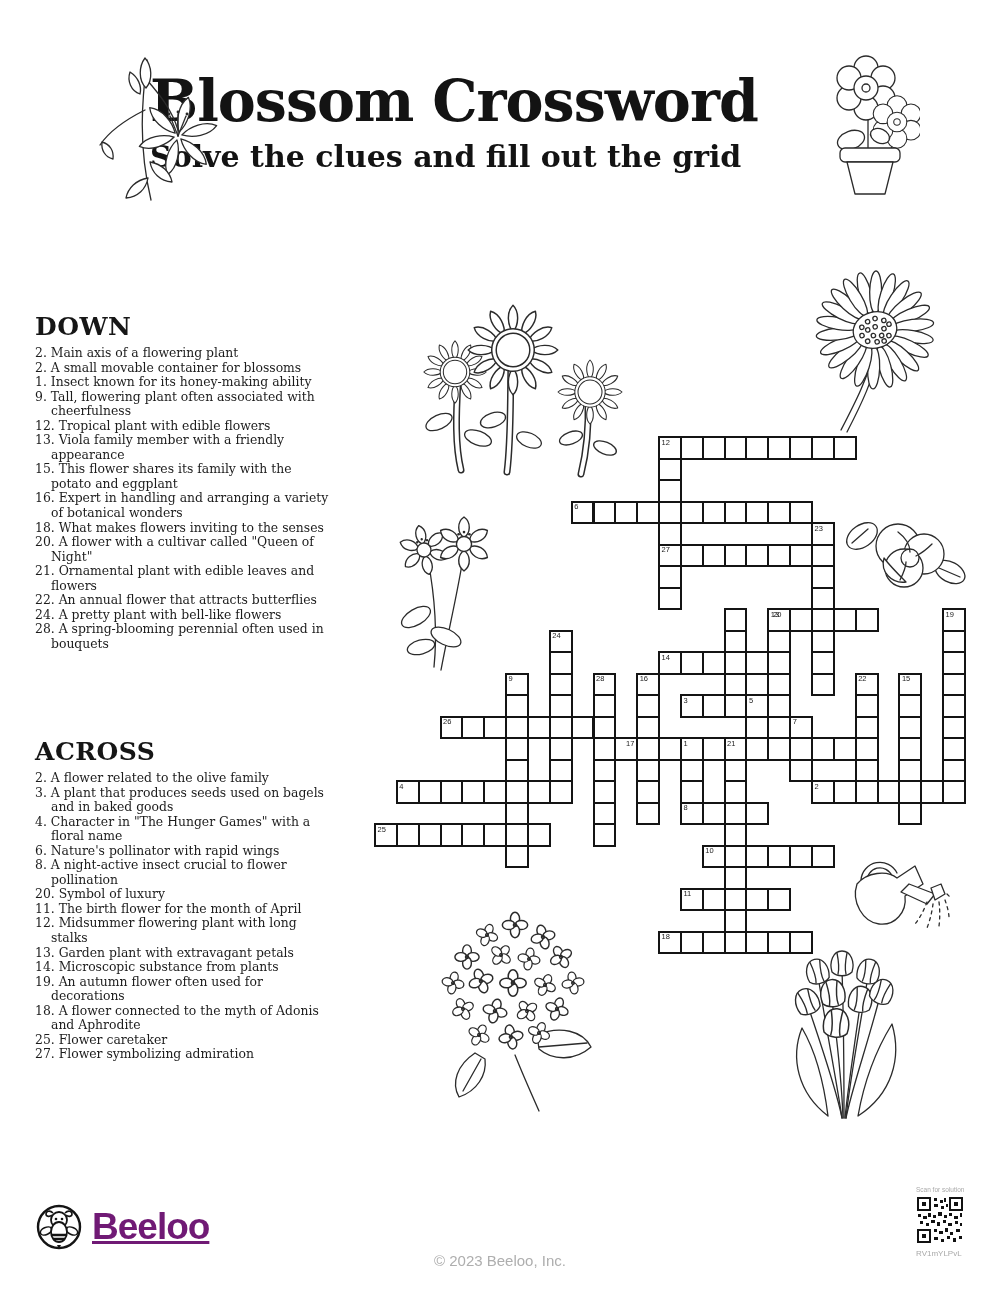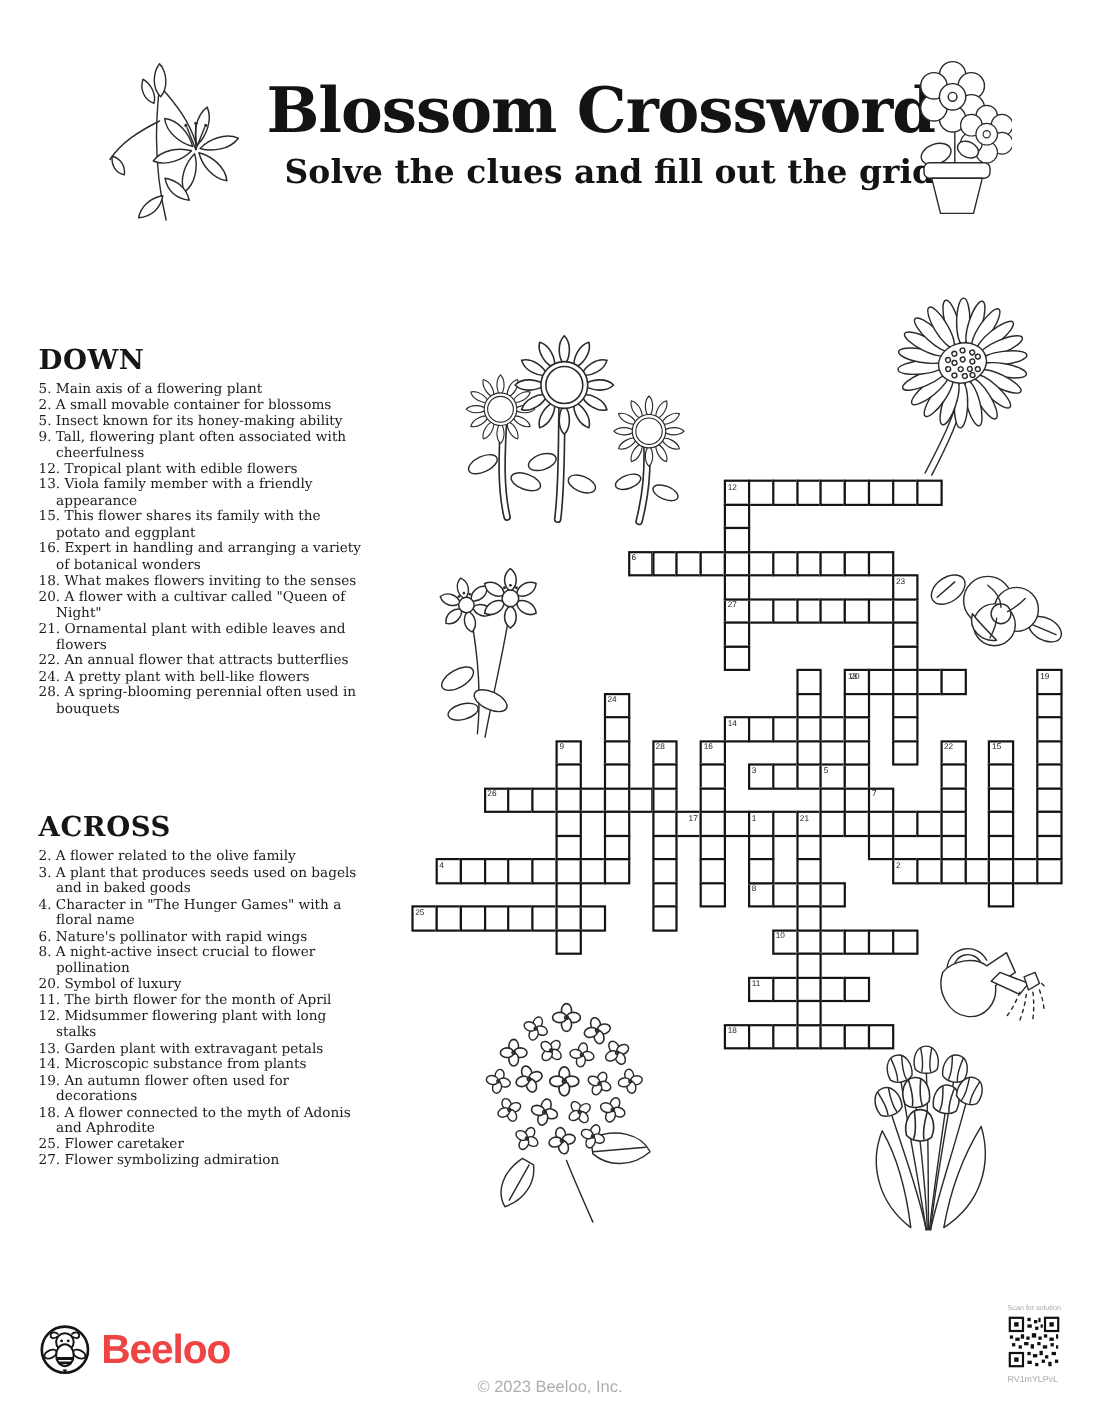--- a/index.html
+++ b/index.html
@@ -1,41 +1,41 @@
 <!DOCTYPE html>
 <html><head>
 <meta charset="utf-8">
 <style>
   html,body{margin:0;padding:0;background:#fff;}
   .page{position:relative;width:1000px;height:1294px;background:#fff;overflow:hidden;
         font-family:"DejaVu Serif", serif;color:#1a1a1a;}
   .abs{position:absolute;}
   
-  .title-wrap{left:150px;top:70px;width:700px;text-align:right;}
+  .title-wrap{left:150px;top:70px;width:700px;text-align:left;}
   .title{font-size:57px;font-weight:600;letter-spacing:-1px;line-height:1.1;color:#131313;}
   .subtitle{font-size:30px;font-weight:600;margin-top:6px;color:#131313;}
   
   .clues{left:35px;width:300px;}
   .clues-down{top:312px;}
   .clues-across{top:737px;}
   .clue-header{font-size:25px;letter-spacing:.5px;font-weight:600;margin-bottom:5px;color:#161616;}
   .clue{font-size:12.4px;line-height:14.55px;padding-left:16px;text-indent:-16px;color:#1c1c1c;}
   
   .grid{left:374px;top:436px;width:592px;height:518px;}
   .cell{position:absolute;width:23.85px;height:23.5px;border:2px solid #141414;
         background:#fff;box-sizing:border-box;}
   .cellnum{position:absolute;font-family:"Liberation Sans", sans-serif;font-size:7.5px;
            color:#222;line-height:1;z-index:3;}
   
   svg{display:block;}
   .ln{fill:none;stroke:#2b2b2b;stroke-width:1.3;stroke-linecap:round;stroke-linejoin:round;}
   .wf{fill:#fff;stroke:#2b2b2b;stroke-width:1.3;stroke-linejoin:round;}
   
   .brand{left:36px;top:1204px;display:flex;align-items:center;gap:10px;}
-  .brand-text{font-family:"Liberation Sans", sans-serif;font-weight:bold;font-size:37px;color:#ef4444;letter-spacing:-1px;}
+  .brand-text{font-family:"Liberation Sans", sans-serif;font-weight:bold;font-size:37px;color:#701a75;letter-spacing:-1px;text-decoration:underline;}
   .copyright{left:0;top:1252px;width:1000px;text-align:center;
              font-family:"Liberation Sans", sans-serif;font-size:15px;color:#aeaeae;}
   .qr-block{left:916px;top:1186px;width:56px;text-align:left;font-family:"Liberation Sans", sans-serif;}
   .qr-label{font-size:6.5px;color:#a9a9a9;margin-bottom:3px;}
   .qr-code-text{font-size:8px;color:#a9a9a9;margin-top:5px;}
 </style>
 </head>
 <body>
 
 <div class="page">
@@ -103,23 +103,23 @@
     </g>
     <ellipse class="wf" cx="31" cy="92" rx="14" ry="9" transform="rotate(-20 31 92)"></ellipse>
     <ellipse class="wf" cx="60" cy="88" rx="10" ry="7" transform="rotate(25 60 88)"></ellipse>
     <rect class="wf" x="20" y="100" width="60" height="14" rx="5"></rect>
     <path class="wf" d="M27,114 L73,114 L65,146 L35,146 Z"></path>
   </svg>
 
   <div class="abs clues clues-down">
     <div class="clue-header">DOWN</div>
     <div>
-        <div class="clue">5. Main axis of a flowering plant</div>
+        <div class="clue">2. Main axis of a flowering plant</div>
         <div class="clue">2. A small movable container for blossoms</div>
-        <div class="clue">5. Insect known for its honey-making ability</div>
+        <div class="clue">1. Insect known for its honey-making ability</div>
         <div class="clue">9. Tall, flowering plant often associated with cheerfulness</div>
         <div class="clue">12. Tropical plant with edible flowers</div>
         <div class="clue">13. Viola family member with a friendly appearance</div>
         <div class="clue">15. This flower shares its family with the potato and eggplant</div>
         <div class="clue">16. Expert in handling and arranging a variety of botanical wonders</div>
         <div class="clue">18. What makes flowers inviting to the senses</div>
         <div class="clue">20. A flower with a cultivar called "Queen of Night"</div>
         <div class="clue">21. Ornamental plant with edible leaves and flowers</div>
         <div class="clue">22. An annual flower that attracts butterflies</div>
         <div class="clue">24. A pretty plant with bell-like flowers</div>

